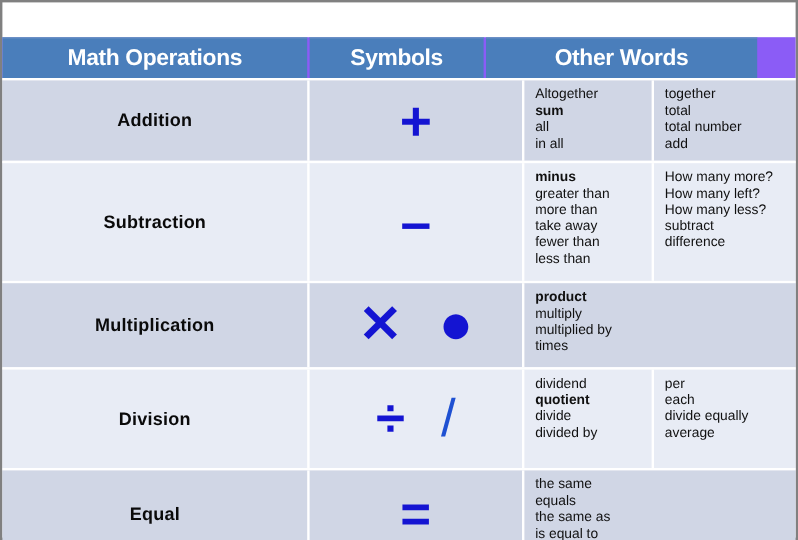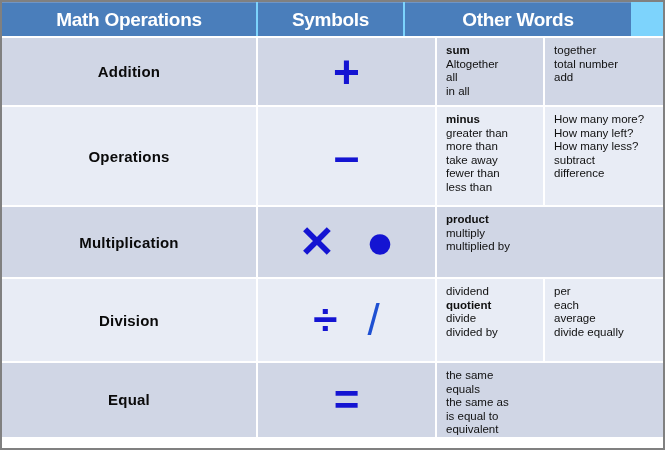--- a/index.html
+++ b/index.html
@@ -22,21 +22,22 @@
     background: #ffffff;
     display: flex;
     flex-direction: column;
   }
 
   
   .header-row {
     display: flex;
     height: 34px;
     flex: 0 0 34px;
-    background: #7dd3fc;
+    background: #8b5cf6;
+    margin-top: 29px;
   }
   .header-cell {
     background: #4a7ebb;
     color: #ffffff;
     font-weight: bold;
     font-size: 19px;
     letter-spacing: -0.3px;
     display: flex;
     align-items: center;
     justify-content: center;
@@ -137,34 +138,35 @@
   </div>
 
   <div id="rows-container">
       <div class="row shade-dark r-add">
         <div class="cell-op">Addition</div>
         <div class="cell-sym">
           <span class="sym sym-plus">+</span>
         </div>
         <div class="cell-words">
           <div class="words-sub left">
+            <div class="word">Altogether</div>
             <div class="word bold">sum</div>
-            <div class="word">Altogether</div>
             <div class="word">all</div>
             <div class="word">in all</div>
           </div>
           <div class="words-sub right divided">
             <div class="word">together</div>
+            <div class="word">total</div>
             <div class="word">total number</div>
             <div class="word">add</div>
           </div>
         </div>
       </div>
       <div class="row shade-light r-sub">
-        <div class="cell-op">Operations</div>
+        <div class="cell-op">Subtraction</div>
         <div class="cell-sym">
           <span class="sym sym-minus">–</span>
         </div>
         <div class="cell-words">
           <div class="words-sub left">
             <div class="word bold">minus</div>
             <div class="word">greater than</div>
             <div class="word">more than</div>
             <div class="word">take away</div>
             <div class="word">fewer than</div>
@@ -183,42 +185,43 @@
         <div class="cell-op">Multiplication</div>
         <div class="cell-sym">
           <span class="sym sym-times">✕</span>
           <span class="sym sym-dot">●</span>
         </div>
         <div class="cell-words">
           <div class="words-sub left">
             <div class="word bold">product</div>
             <div class="word">multiply</div>
             <div class="word">multiplied by</div>
+            <div class="word">times</div>
           </div>
           <div class="words-sub right"></div>
         </div>
       </div>
       <div class="row shade-light r-div">
         <div class="cell-op">Division</div>
         <div class="cell-sym">
           <span class="sym sym-div">÷</span>
           <span class="sym sym-slash">/</span>
         </div>
         <div class="cell-words">
           <div class="words-sub left">
             <div class="word">dividend</div>
             <div class="word bold">quotient</div>
             <div class="word">divide</div>
             <div class="word">divided by</div>
           </div>
           <div class="words-sub right divided">
             <div class="word">per</div>
             <div class="word">each</div>
+            <div class="word">divide equally</div>
             <div class="word">average</div>
-            <div class="word">divide equally</div>
           </div>
         </div>
       </div>
       <div class="row shade-dark r-eq">
         <div class="cell-op">Equal</div>
         <div class="cell-sym">
           <span class="sym sym-equals">=</span>
         </div>
         <div class="cell-words">
           <div class="words-sub left">

